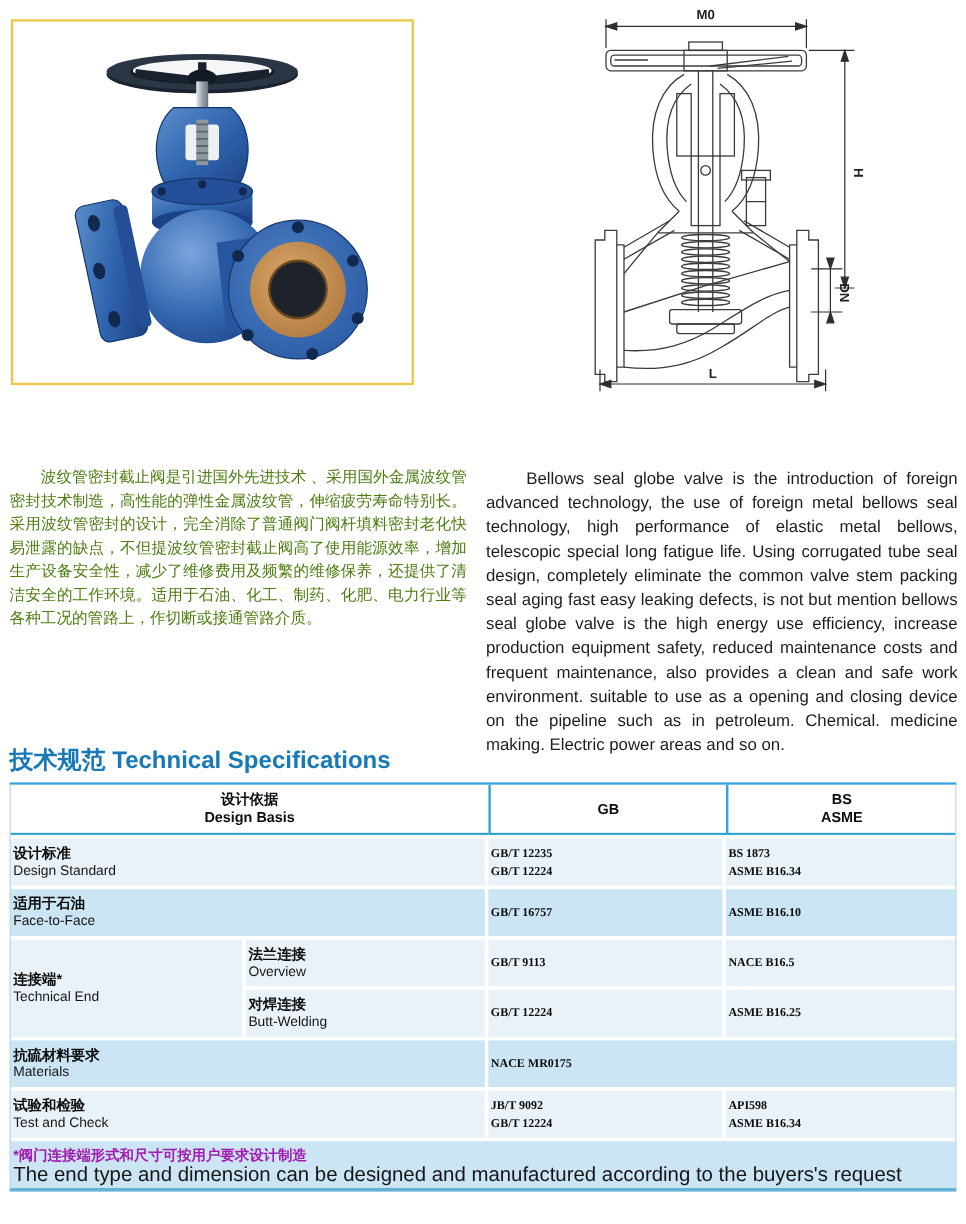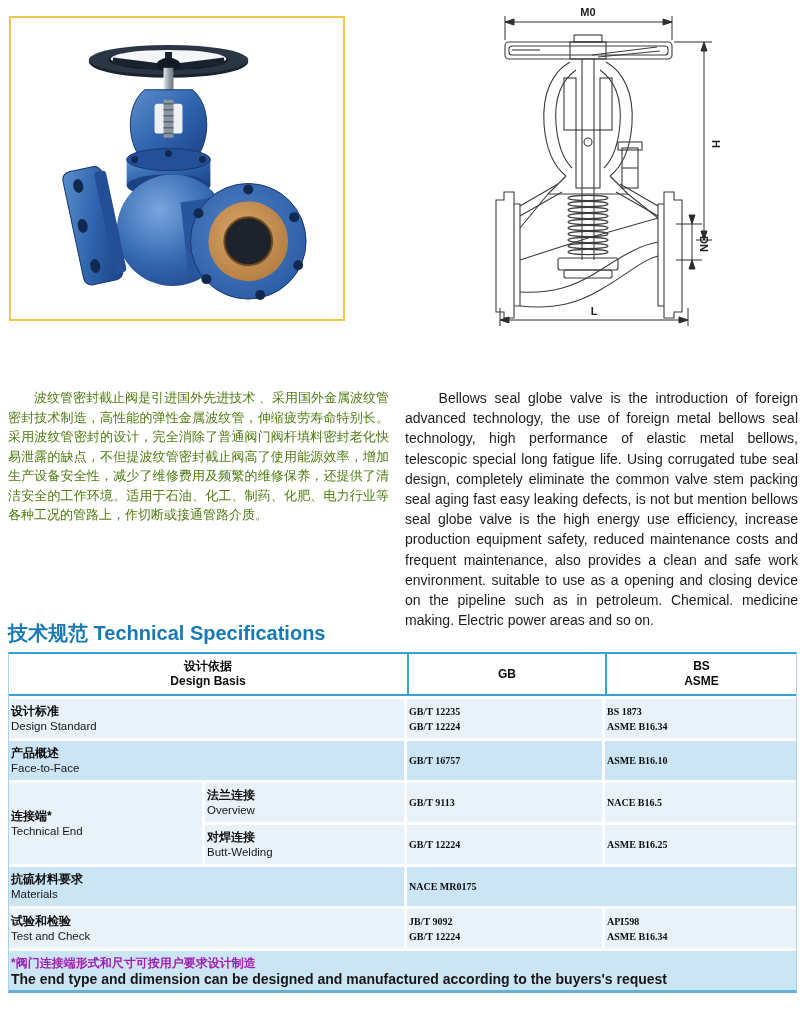--- a/index.html
+++ b/index.html
@@ -48,21 +48,21 @@
   table.spec td.lastcol { border-right:0; }
   td.bg-light { background:#e9f2f9; }
   td.bg-med   { background:#cbe5f4; }
 
   .t-cn  { font-size:12px; font-weight:bold; color:#0c0c0c; line-height:15px; }
   .t-en  { font-size:11.5px; color:#161616; line-height:15px; }
   .t-val { font-size:10px; font-weight:600; color:#0c0c0c; line-height:15px;font-family:Liberation Serif, serif; }
 
   td.footnote { text-align:left; padding-left:36px; height:46px; }
   .fn-cn { font-size:12px; font-weight:bold; color:#a21caf; line-height:16px; }
-  .fn-en { font-size:14px; color:#161616; line-height:16px;font-weight:bold; }
+  .fn-en { font-size:17px; color:#161616; line-height:16px; }
 </style>
 </head>
 <body>
 
 <div class="page">
 
   <div class="photo-box">
     <svg viewBox="0 0 333 302">
       <defs>
         <linearGradient id="bodyGrad" x1="0" y1="0" x2="1" y2="1">
@@ -268,21 +268,21 @@
             <div class="t-val">GB/T 12235</div>
             <div class="t-val">GB/T 12224</div>
           </td>
           <td class="bg-light lastcol">
             <div class="t-val">BS 1873</div>
             <div class="t-val">ASME B16.34</div>
           </td>
         </tr>
         <tr>
           <td colspan="2" class="bg-med">
-            <div class="t-cn">产品概述</div>
+            <div class="t-cn">适用于石油</div>
             <div class="t-en">Face-to-Face</div>
           </td>
           <td class="bg-med">
             <div class="t-val">GB/T 16757</div>
           </td>
           <td class="bg-med lastcol">
             <div class="t-val">ASME B16.10</div>
           </td>
         </tr>
         <tr>

